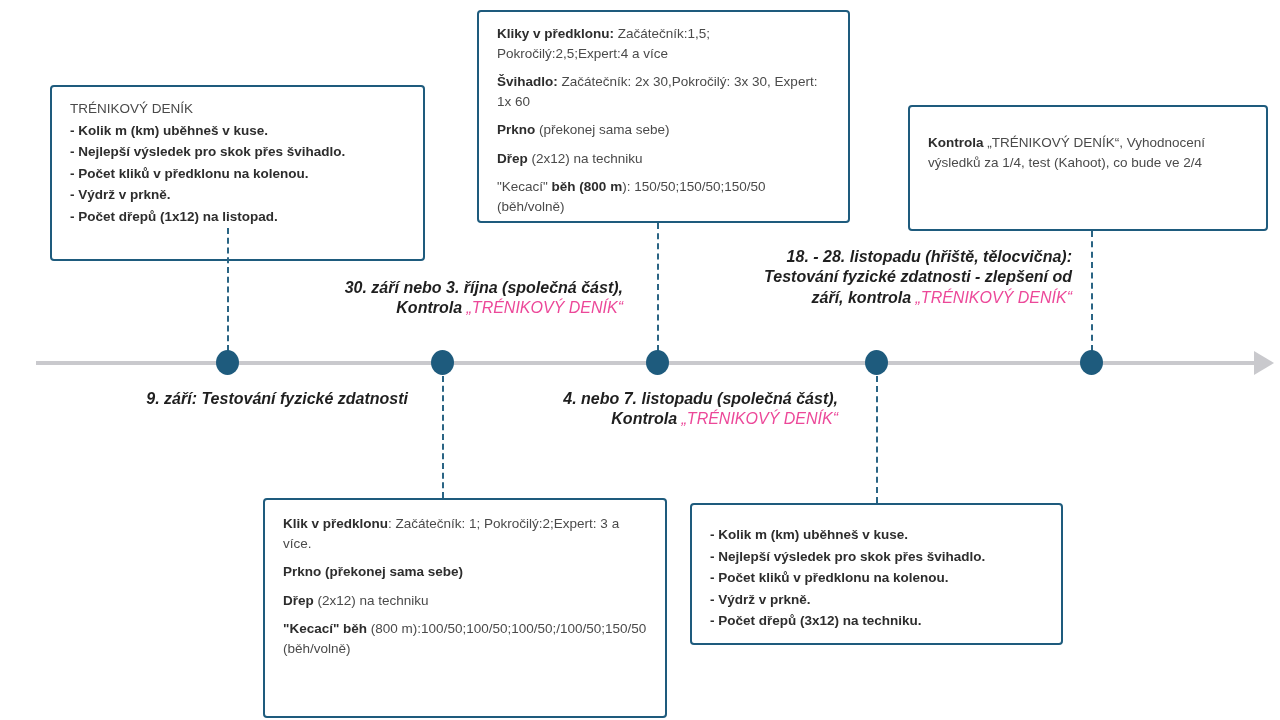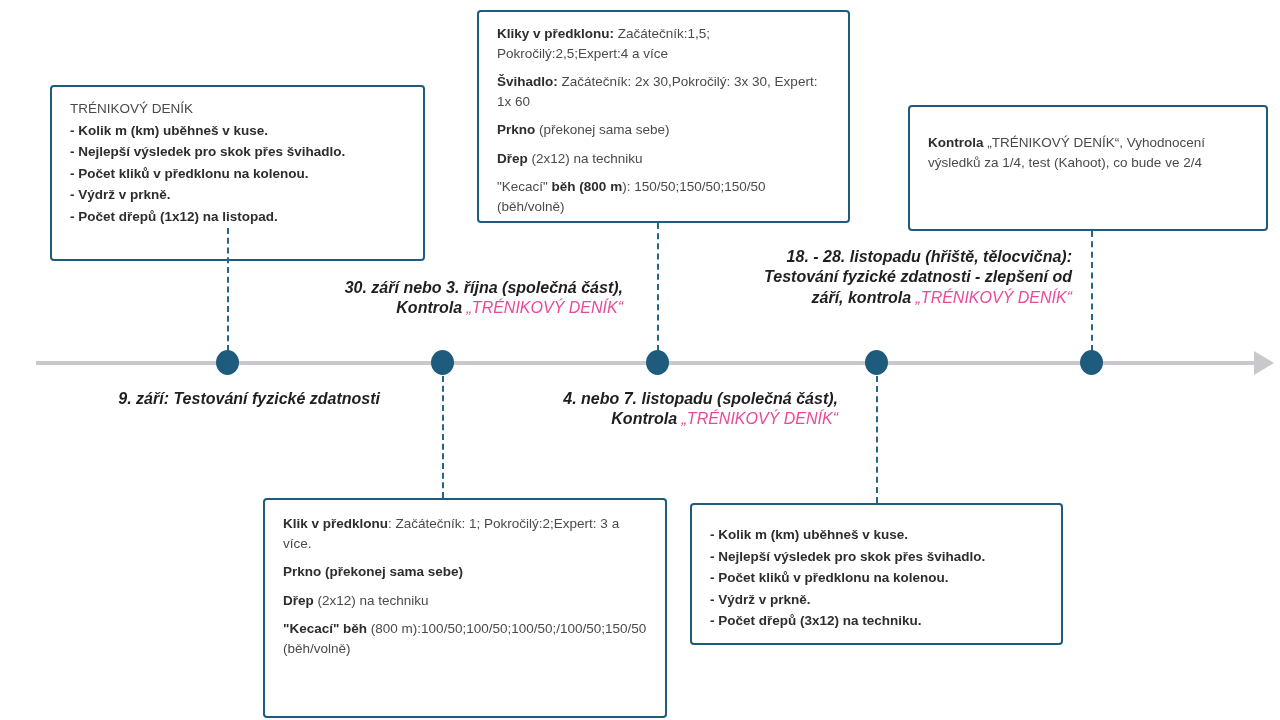--- a/index.html
+++ b/index.html
@@ -38,21 +38,21 @@
   .conn-3{left:657px;top:223px;height:128px;}
   .conn-4{left:876px;top:376px;height:127px;}
   .conn-5{left:1091px;top:231px;height:120px;}
   
   .tlabel{
     position:absolute;text-align:right;white-space:pre-wrap;
     font-size:16px;font-weight:700;line-height:1.28;color:#1f1f1f;font-style:italic;
   }
   .tlabel .seg-b{color:#1f1f1f;}
   .tlabel .seg-r{font-weight:400;color:#ec4899;}
-  .lab-1{left:50px;top:389px;width:330px;}
+  .lab-1{left:78px;top:389px;width:330px;}
   .lab-2{left:263px;top:270px;width:360px;margin-top:8px;}
   .lab-3{left:478px;top:389px;width:360px;}
   .lab-4{left:682px;top:247px;width:390px;}
   .lab-5{left:952px;top:389px;width:280px;}
 </style>
 </head>
 <body>
 
 <div class="slide">
 

